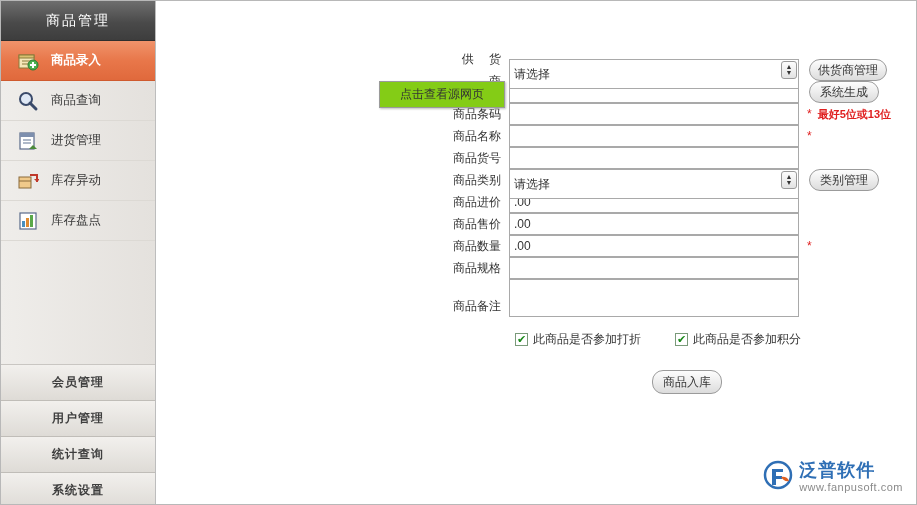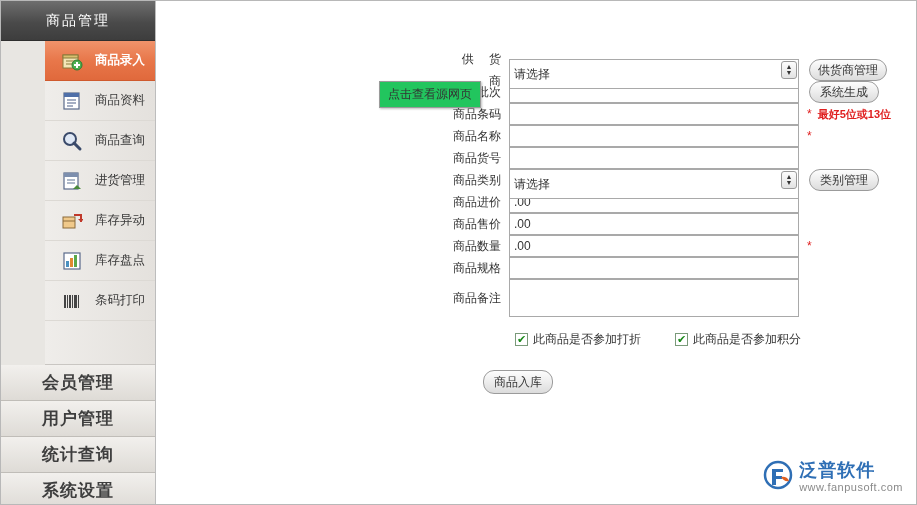--- a/index.html
+++ b/index.html
@@ -33,21 +33,20 @@
     display: flex;
     align-items: center;
     justify-content: center;
     letter-spacing: 2px;
     border-bottom: 1px solid #2e2e2e;
   }
   .side-menu {
     height: 324px;
     background: linear-gradient(to right, #efedea 0%, #e4e1dd 100%);
     border-bottom: 1px solid #c9c6c2;
-    margin-left: 44px;
   }
   .menu-item {
     height: 40px;
     display: flex;
     align-items: center;
     padding-left: 14px;
     font-size: 12.5px;
     color: #3a3a3a;
     border-bottom: 1px solid #dcd9d4;
     cursor: pointer;
@@ -66,21 +65,21 @@
     justify-content: center;
     flex: 0 0 auto;
   }
   .menu-item .mi-label { line-height: 1; }
 
   .side-footer-item {
     height: 36px;
     display: flex;
     align-items: center;
     justify-content: center;
-    font-size: 17px;
+    font-size: 12px;
     font-weight: bold;
     color: #3e3e3e;
     background: linear-gradient(to bottom, #f2f0ed 0%, #dedbd6 100%);
     border-bottom: 1px solid #c0bdb8;
     cursor: pointer;
     letter-spacing: 1px;
   }
 
   
   .main {
@@ -94,21 +93,21 @@
     position: absolute;
     left: 280px;
     top: 58px;
     width: 460px;
   }
   .row {
     display: flex;
     align-items: center;
     height: 22px;
   }
-  .row.tall { height: 38px; align-items: center; }
+  .row.tall { height: 38px; align-items: flex-end; }
   .lbl {
     width: 72px;
     text-align: right;
     font-size: 12px;
     color: #333;
     padding-right: 8px;
     flex: 0 0 auto;
     line-height: 22px;
   }
   .lbl.spaced { letter-spacing: 6px; padding-right: 2px; }
@@ -195,36 +194,36 @@
     justify-content: center;
     margin-right: 5px;
     color: #1a8a1a;
     font-size: 11px;
     line-height: 11px;
     cursor: pointer;
   }
   .chk-group { display: flex; align-items: center; margin-right: 34px; }
   .actions {
     display: flex;
-    justify-content: flex-start;
+    justify-content: center;
     margin-top: 22px;
     margin-left: 40px;
   }
   .actions .btn { margin: 0 6px; height: 24px; }
 
   
   .tooltip {
     position: absolute;
     left: 222px; top: 80px;
-    background: #22c55e;
+    background: #84cc16;
     border: 1px solid #9a9a9a;
     box-shadow: 1px 1px 2px rgba(0,0,0,0.25);
     font-size: 12px;
     color: #333;
-    padding: 4px 8px;
+    padding: 4px 20px;
     white-space: nowrap;
   }
 
   
   .logo {
     position: absolute;
     right: 14px; bottom: 12px;
     display: flex;
     align-items: flex-start;
   }
@@ -265,32 +264,20 @@
             <line x1="5" y1="11" x2="14" y2="11" stroke="#8a7b3a" stroke-width="1"></line>
             <line x1="5" y1="14" x2="14" y2="14" stroke="#8a7b3a" stroke-width="1"></line>
             <circle cx="16" cy="15" r="5" fill="#4caf50" stroke="#2e7d32" stroke-width="1"></circle>
             <line x1="16" y1="12" x2="16" y2="18" stroke="#fff" stroke-width="2"></line>
             <line x1="13" y1="15" x2="19" y2="15" stroke="#fff" stroke-width="2"></line>
           </svg>
         </span>
         <span class="mi-label">商品录入</span>
       </div>
 
-      <div class="menu-item">
-        <span class="mi-icon">
-          <svg width="22" height="22" viewBox="0 0 22 22">
-            <rect x="3" y="3" width="15" height="16" fill="#ffffff" stroke="#5a6a8a" stroke-width="1.2"></rect>
-            <rect x="3" y="3" width="15" height="4" fill="#4f6fa8"></rect>
-            <line x1="6" y1="10" x2="15" y2="10" stroke="#6a7a9a" stroke-width="1.2"></line>
-            <line x1="6" y1="13" x2="15" y2="13" stroke="#6a7a9a" stroke-width="1.2"></line>
-            <line x1="6" y1="16" x2="12" y2="16" stroke="#6a7a9a" stroke-width="1.2"></line>
-          </svg>
-        </span>
-        <span class="mi-label">商品资料</span>
-      </div>
 
       <div class="menu-item">
         <span class="mi-icon">
           <svg width="22" height="22" viewBox="0 0 22 22">
             <circle cx="9" cy="9" r="6" fill="#dfe8f5" stroke="#3a4a6a" stroke-width="2"></circle>
             <line x1="13" y1="13" x2="19" y2="19" stroke="#3a4a6a" stroke-width="3" stroke-linecap="round"></line>
           </svg>
         </span>
         <span class="mi-label">商品查询</span>
       </div>
@@ -325,33 +312,20 @@
           <svg width="22" height="22" viewBox="0 0 22 22">
             <rect x="3" y="3" width="16" height="16" fill="#ffffff" stroke="#5a6a8a" stroke-width="1.2"></rect>
             <rect x="5" y="11" width="3" height="6" fill="#4a90c0"></rect>
             <rect x="9" y="8" width="3" height="9" fill="#e08a30"></rect>
             <rect x="13" y="5" width="3" height="12" fill="#5aa84a"></rect>
           </svg>
         </span>
         <span class="mi-label">库存盘点</span>
       </div>
 
-      <div class="menu-item">
-        <span class="mi-icon">
-          <svg width="22" height="22" viewBox="0 0 22 22">
-            <rect x="3" y="5" width="2" height="13" fill="#444"></rect>
-            <rect x="6" y="5" width="1" height="13" fill="#444"></rect>
-            <rect x="8" y="5" width="2" height="13" fill="#444"></rect>
-            <rect x="11" y="5" width="1" height="13" fill="#444"></rect>
-            <rect x="13" y="5" width="3" height="13" fill="#444"></rect>
-            <rect x="17" y="5" width="1" height="13" fill="#444"></rect>
-          </svg>
-        </span>
-        <span class="mi-label">条码打印</span>
-      </div>
 
     </div>
 
     <div class="side-footer-item">会员管理</div>
     <div class="side-footer-item">用户管理</div>
     <div class="side-footer-item">统计查询</div>
     <div class="side-footer-item">系统设置</div>
   </div>
 
   <div class="main">

